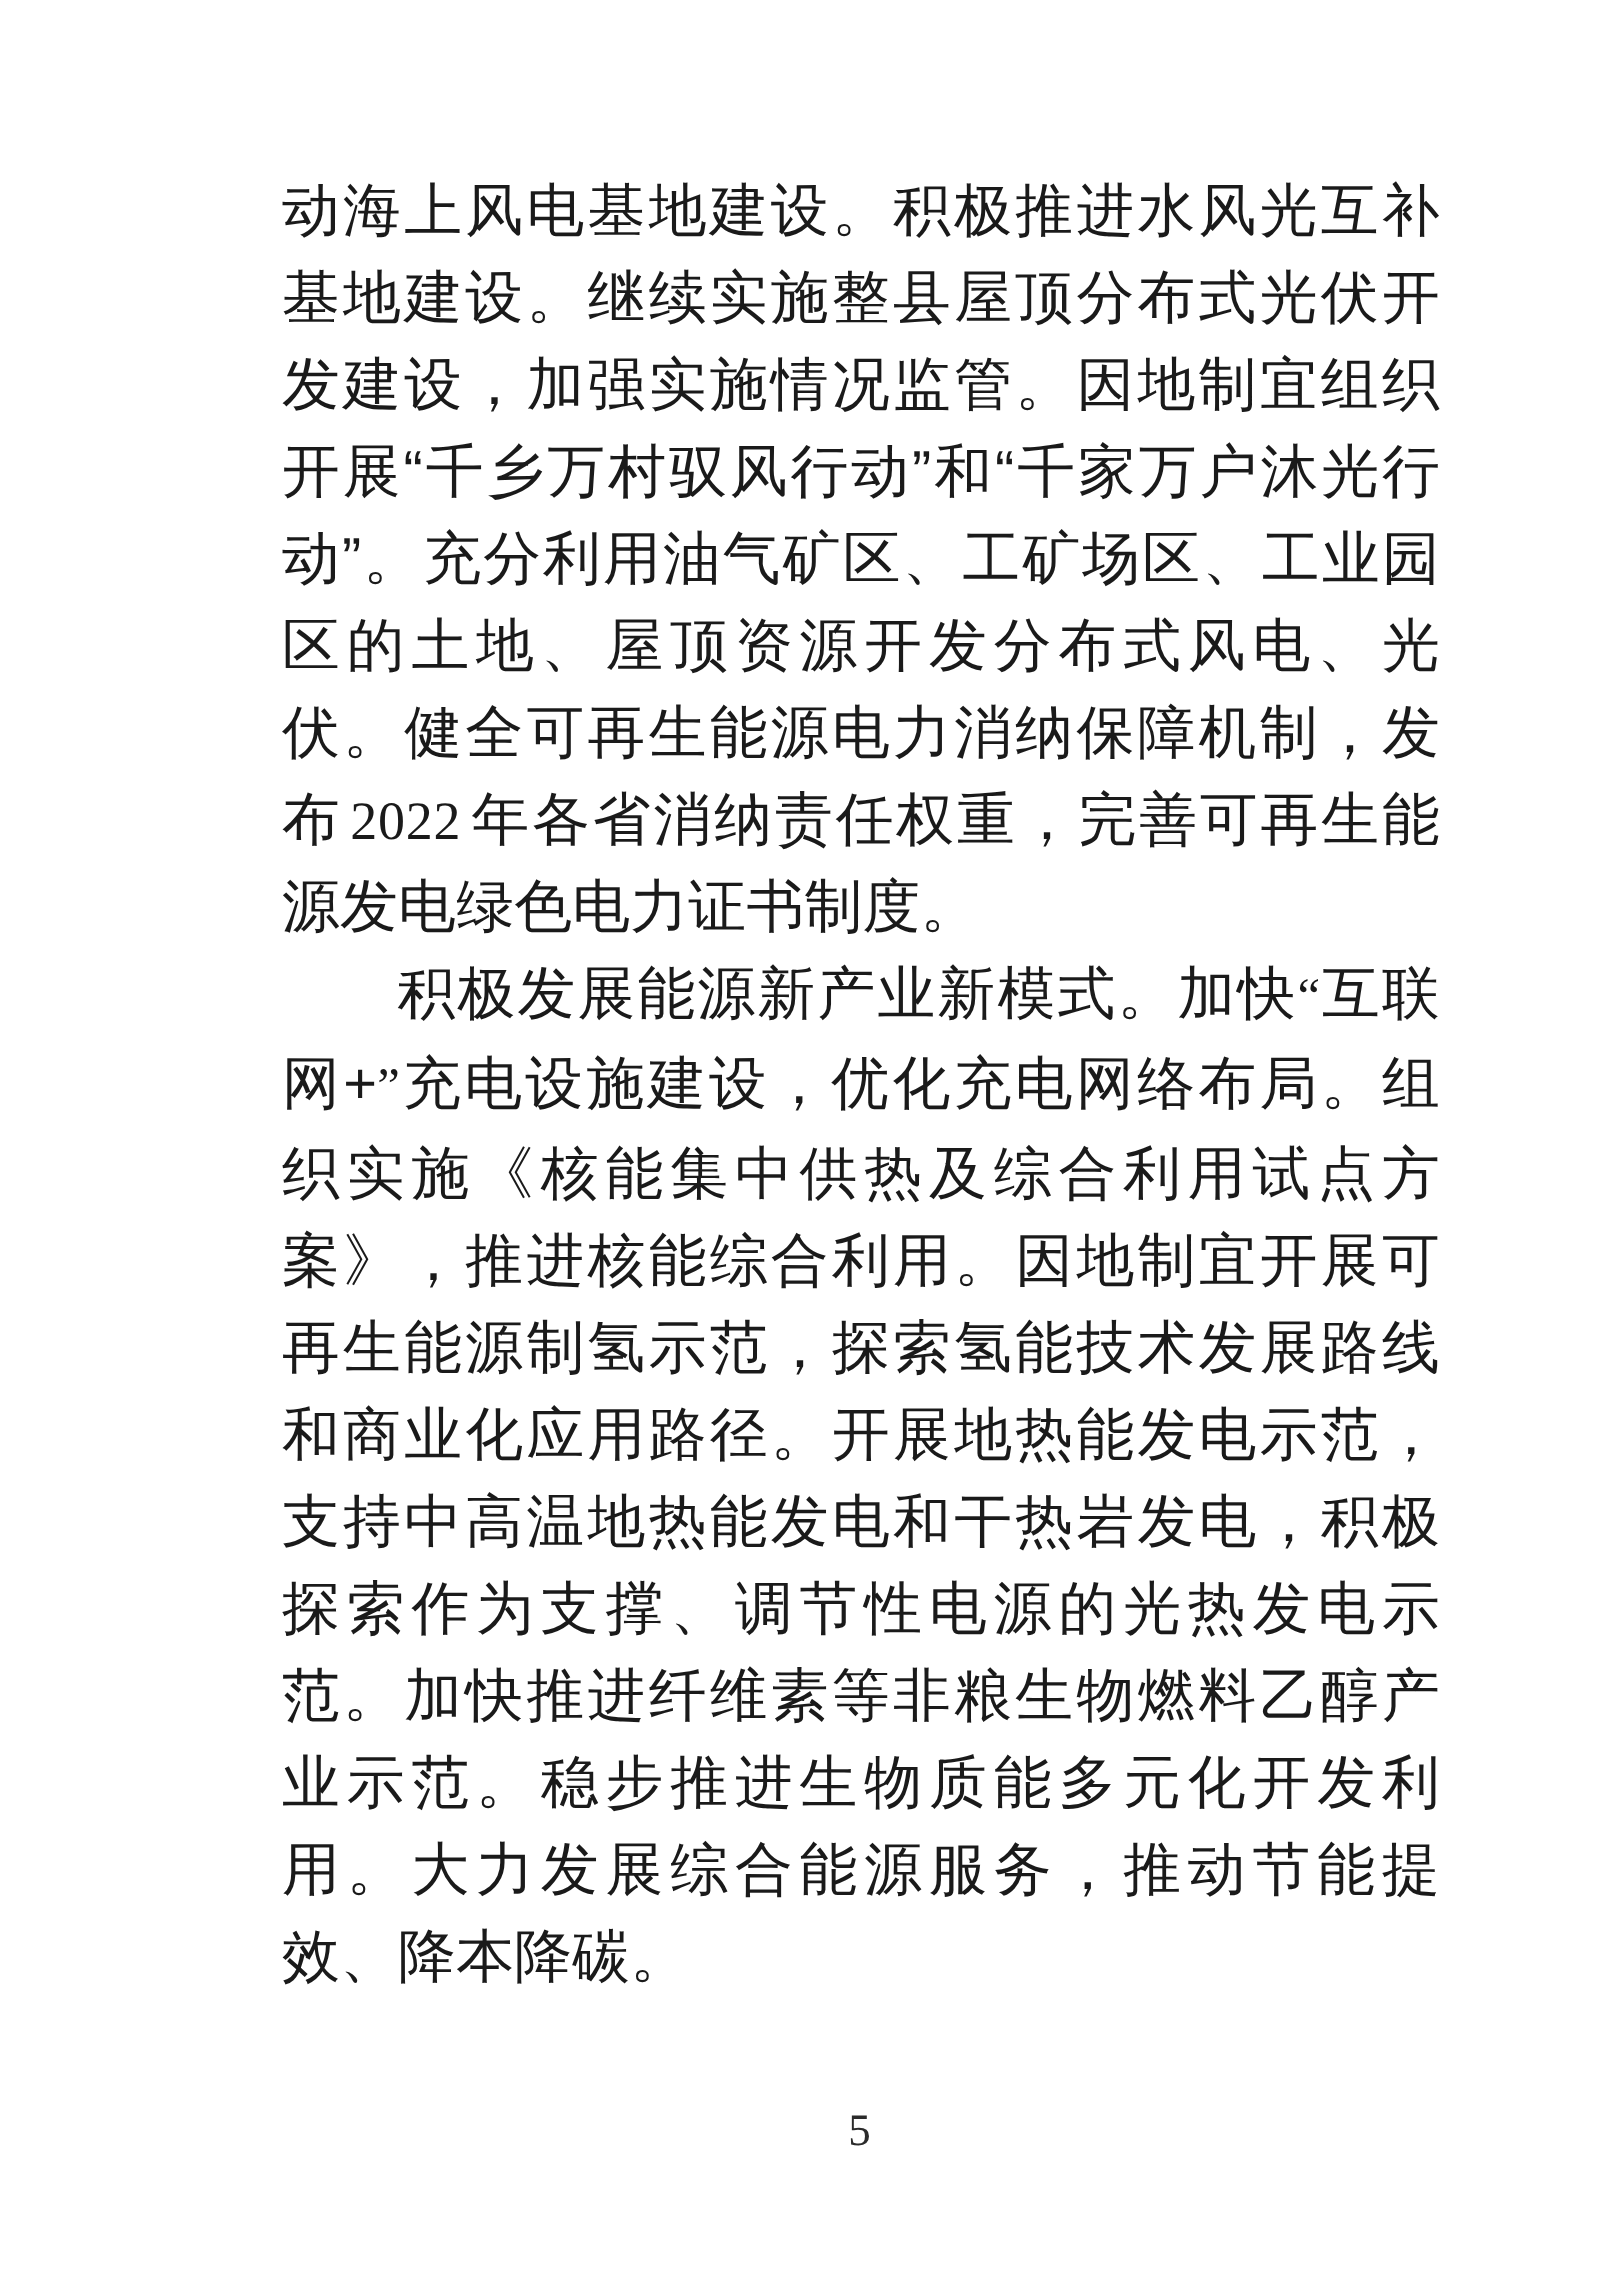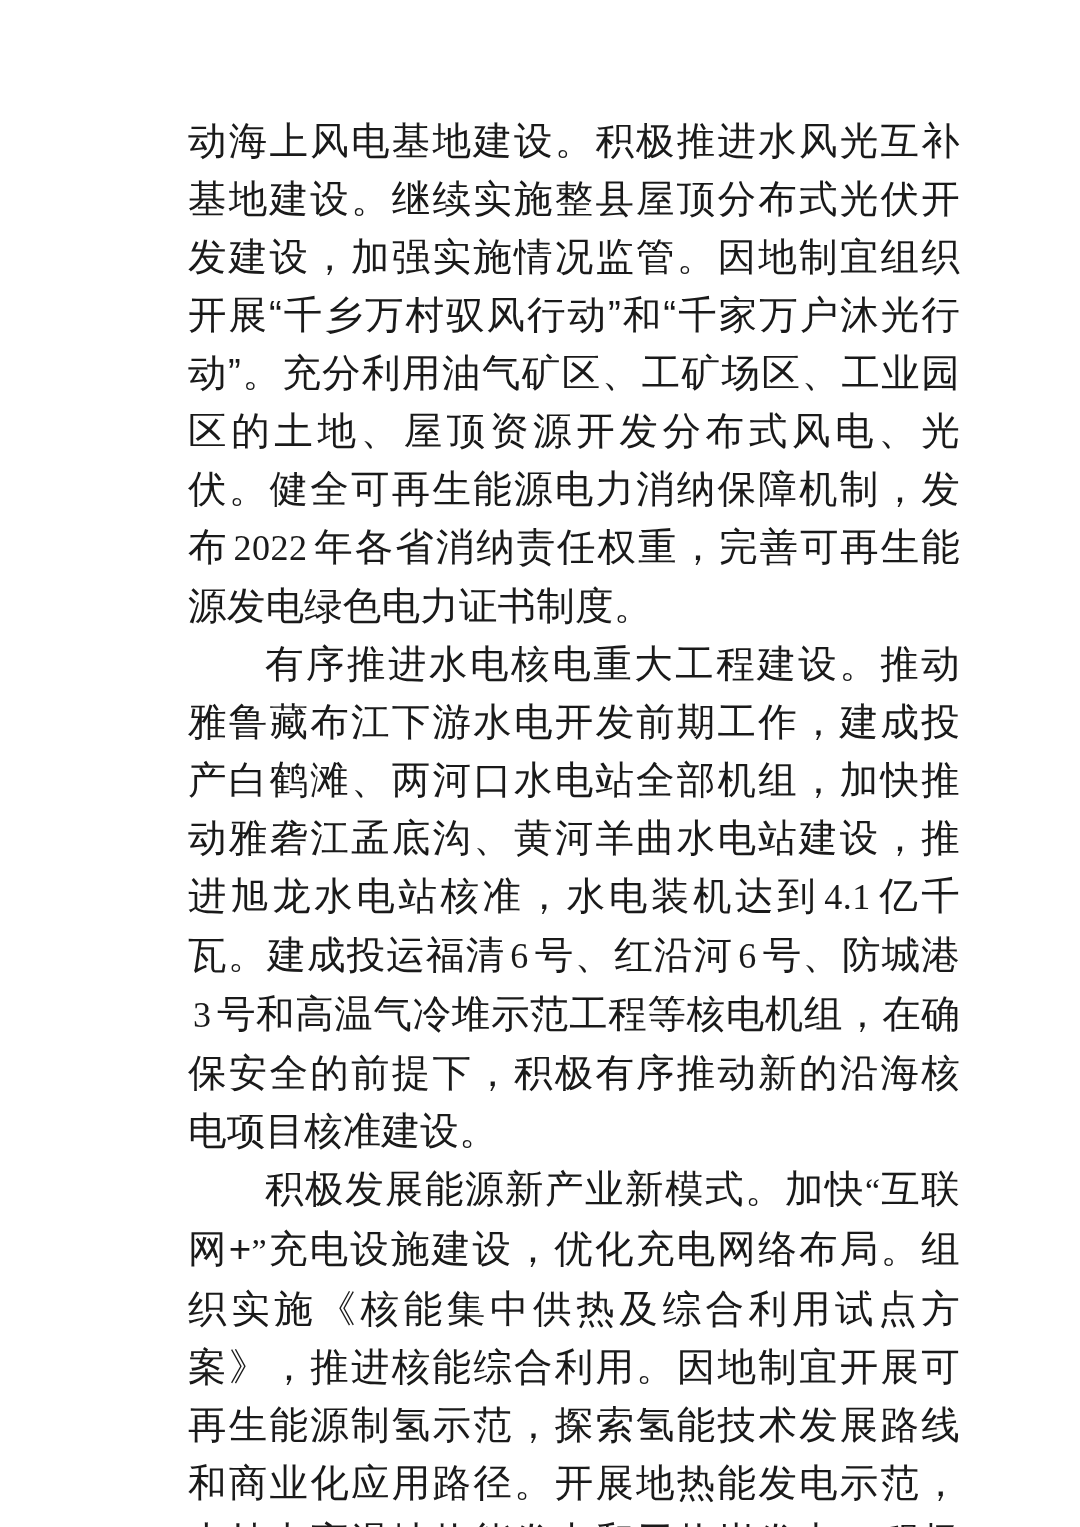--- a/index.html
+++ b/index.html
@@ -63,19 +63,18 @@
     color: #2b2b2b;
   }
 </style>
 </head>
 <body>
 
 <div class="page" style="background: rgb(255, 255, 255); margin-left: 33px;">
 
   <div class="text-column">
     <p class="para cont" style="color: rgb(26, 26, 26);">动海上风电基地建设。积极推进水风光互补基地建设。继续实施整县屋顶分布式光伏开发建设，加强实施情况监管。因地制宜组织开展“千乡万村驭风行动”和“千家万户沐光行动”。充分利用油气矿区、工矿场区、工业园区的土地、屋顶资源开发分布式风电、光伏。健全可再生能源电力消纳保障机制，发布<span class="num">2022</span>年各省消纳责任权重，完善可再生能源发电绿色电力证书制度。</p>
-    <p class="para" style="color: rgb(26, 26, 26);">有序推进水电核电重大工程建设。推动雅鲁藏布江下游水电开发前期工作，建成投产白鹤滩、两河口水电站全部机组，加快推动雅砻江孟底沟、黄河羊曲水电站建设，推进旭龙水电站核准，水电装机达到<span class="num">4.1</span>亿千瓦。建成投运福清<span class="num">6</span>号、红沿河<span class="num">6</span>号、防城港<span class="num">3</span>号和高温气冷堆示范工程等核电机组，在确保安全的前提下，积极有序推动新的沿海核电项目核准建设。</p>
     <p class="para" style="color: rgb(26, 26, 26);">积极发展能源新产业新模式。加快<span class="tightquote">“</span>互联网+<span class="tightquote">”</span>充电设施建设，优化充电网络布局。组织实施《核能集中供热及综合利用试点方案》，推进核能综合利用。因地制宜开展可再生能源制氢示范，探索氢能技术发展路线和商业化应用路径。开展地热能发电示范，支持中高温地热能发电和干热岩发电，积极探索作为支撑、调节性电源的光热发电示范。加快推进纤维素等非粮生物燃料乙醇产业示范。稳步推进生物质能多元化开发利用。大力发展综合能源服务，推动节能提效、降本降碳。</p>
   </div>
 
   <div class="page-number">5</div>
 
 </div>
 
 </body></html>

